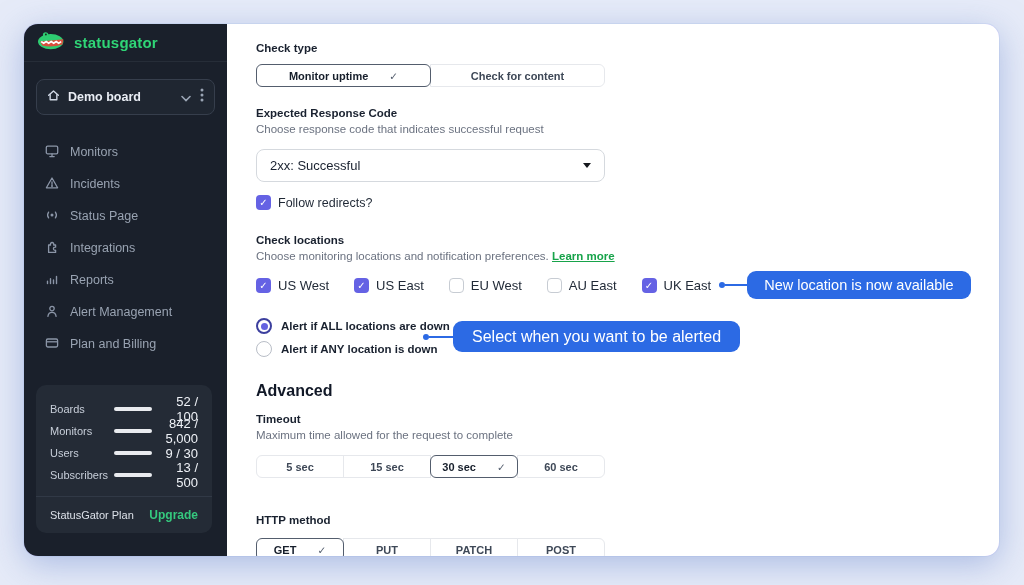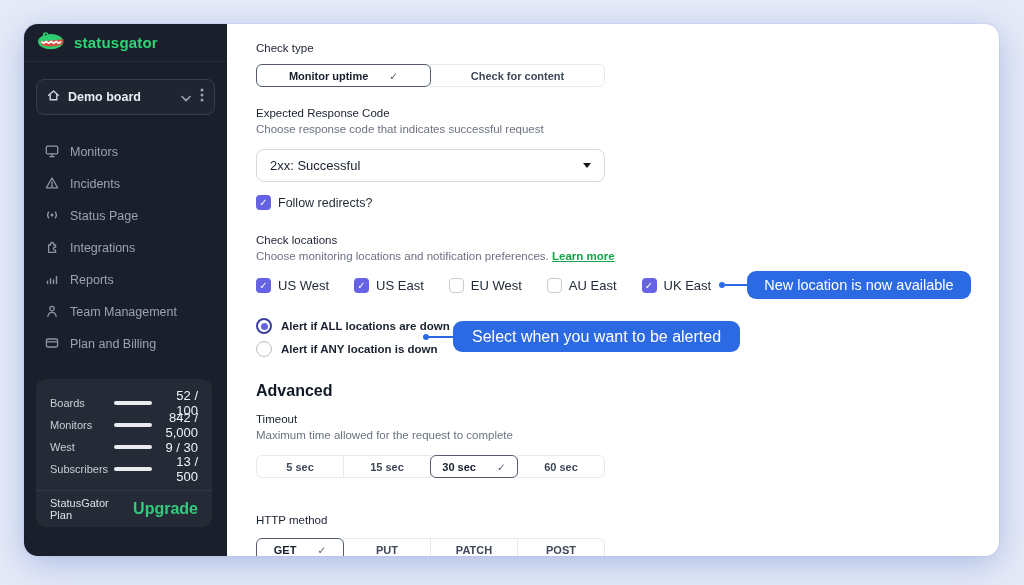--- a/index.html
+++ b/index.html
@@ -21,35 +21,35 @@
   .board-selector {
     margin:17px 12px 0; height:36px; border:1px solid #363e4c; background:#1f2631;
     border-radius:8px; display:flex; align-items:center; padding:0 10px; gap:8px; cursor:pointer;
   }
   .board-label { color:#e9edf4; font-size:12.5px; font-weight:600; flex:1; }
   .sel-icons { display:flex; align-items:center; gap:9px; }
   .nav { margin-top:21px; }
   .nav-item { height:32px; display:flex; align-items:center; gap:11px; padding:0 21px; font-size:12.5px; color:#99a3b2; cursor:pointer; }
   .nav-item svg { flex:none; }
   .usage {
-    position:absolute; left:12px; right:15px; bottom:29px;
+    position:absolute; left:12px; right:15px; bottom:23px;
     background:#242b36; border-radius:10px; padding:13px 14px 0;
   }
   .usage-row { display:flex; align-items:center; height:22px; }
   .usage-label { font-size:11px; color:#c7ced9; width:64px; }
   .bar { width:38px; height:4px; border-radius:2px; background:#e9ebef; overflow:hidden; flex:none; }
   .bar-fill { height:100%; background:#129f5c; border-radius:2px; }
   .usage-val { flex:1; text-align:right; font-size:13px; color:#eff2f7; }
   .usage-divider { height:1px; background:#313946; margin:10px -14px 0; }
   .plan-row { display:flex; align-items:center; height:36px; }
   .plan-label { font-size:11px; color:#dbe0e8; }
-  .upgrade { flex:1; text-align:right; font-size:16px; color:#35c97e; font-weight:600; cursor:pointer; }
+  .upgrade { flex:1; text-align:right; font-size:12px; color:#35c97e; font-weight:600; cursor:pointer; }
   
   .main { flex:1; background:#fff; padding:18px 0 0 29px; position:relative; }
-  .field-label { font-size:11.5px; font-weight:400; color:#19212f; }
+  .field-label { font-size:11.5px; font-weight:700; color:#19212f; }
   .field-desc { font-size:11.5px; color:#6b7280; margin-top:4px; }
   .learn-more { color:#17a34a; font-weight:700; text-decoration:underline; cursor:pointer; }
   .seg { display:flex; width:349px; }
   .seg-btn {
     flex:1; height:23px; display:flex; align-items:center; justify-content:center; gap:21px;
     background:#fff; border:1px solid #e6e8ec; margin-left:-1px; font-size:11px; font-weight:600;
     color:#3e4857; position:relative; cursor:pointer;
   }
   .seg-btn:first-child { margin-left:0; border-radius:6px 0 0 6px; }
   .seg-btn:last-child { border-radius:0 6px 6px 0; }
@@ -175,21 +175,21 @@
         </span>
         <span>Reports</span>
       </div>
       <div class="nav-item">
         <span>
           <svg width="14" height="14" viewBox="0 0 14 14" fill="none" stroke="#8b95a7" stroke-width="1.3" stroke-linecap="round">
             <circle cx="7" cy="4.6" r="2.2"></circle>
               <path d="M2.9 12.3c.4-2.5 2-3.9 4.1-3.9s3.7 1.4 4.1 3.9"></path>
           </svg>
         </span>
-        <span>Team Management</span>
+        <span>Alert Management</span>
       </div>
       <div class="nav-item">
         <span>
           <svg width="14" height="14" viewBox="0 0 14 14" fill="none" stroke="#8b95a7" stroke-width="1.3" stroke-linejoin="round">
             <rect x="1.4" y="3" width="11.2" height="8" rx="1.4"></rect>
               <path d="M1.4 5.8h11.2"></path>
           </svg>
         </span>
         <span>Plan and Billing</span>
       </div>
@@ -200,21 +200,21 @@
         <span class="usage-label">Boards</span>
         <span class="bar"><span class="bar-fill" style="width: 52%;"></span></span>
         <span class="usage-val">52 / 100</span>
       </div>
       <div class="usage-row">
         <span class="usage-label">Monitors</span>
         <span class="bar"><span class="bar-fill" style="width: 17%;"></span></span>
         <span class="usage-val">842 / 5,000</span>
       </div>
       <div class="usage-row">
-        <span class="usage-label">West</span>
+        <span class="usage-label">Users</span>
         <span class="bar"><span class="bar-fill" style="width: 30%;"></span></span>
         <span class="usage-val">9 / 30</span>
       </div>
       <div class="usage-row">
         <span class="usage-label">Subscribers</span>
         <span class="bar"><span class="bar-fill" style="width: 4%;"></span></span>
         <span class="usage-val">13 / 500</span>
       </div>
       <div class="usage-divider"></div>
       <div class="plan-row">

